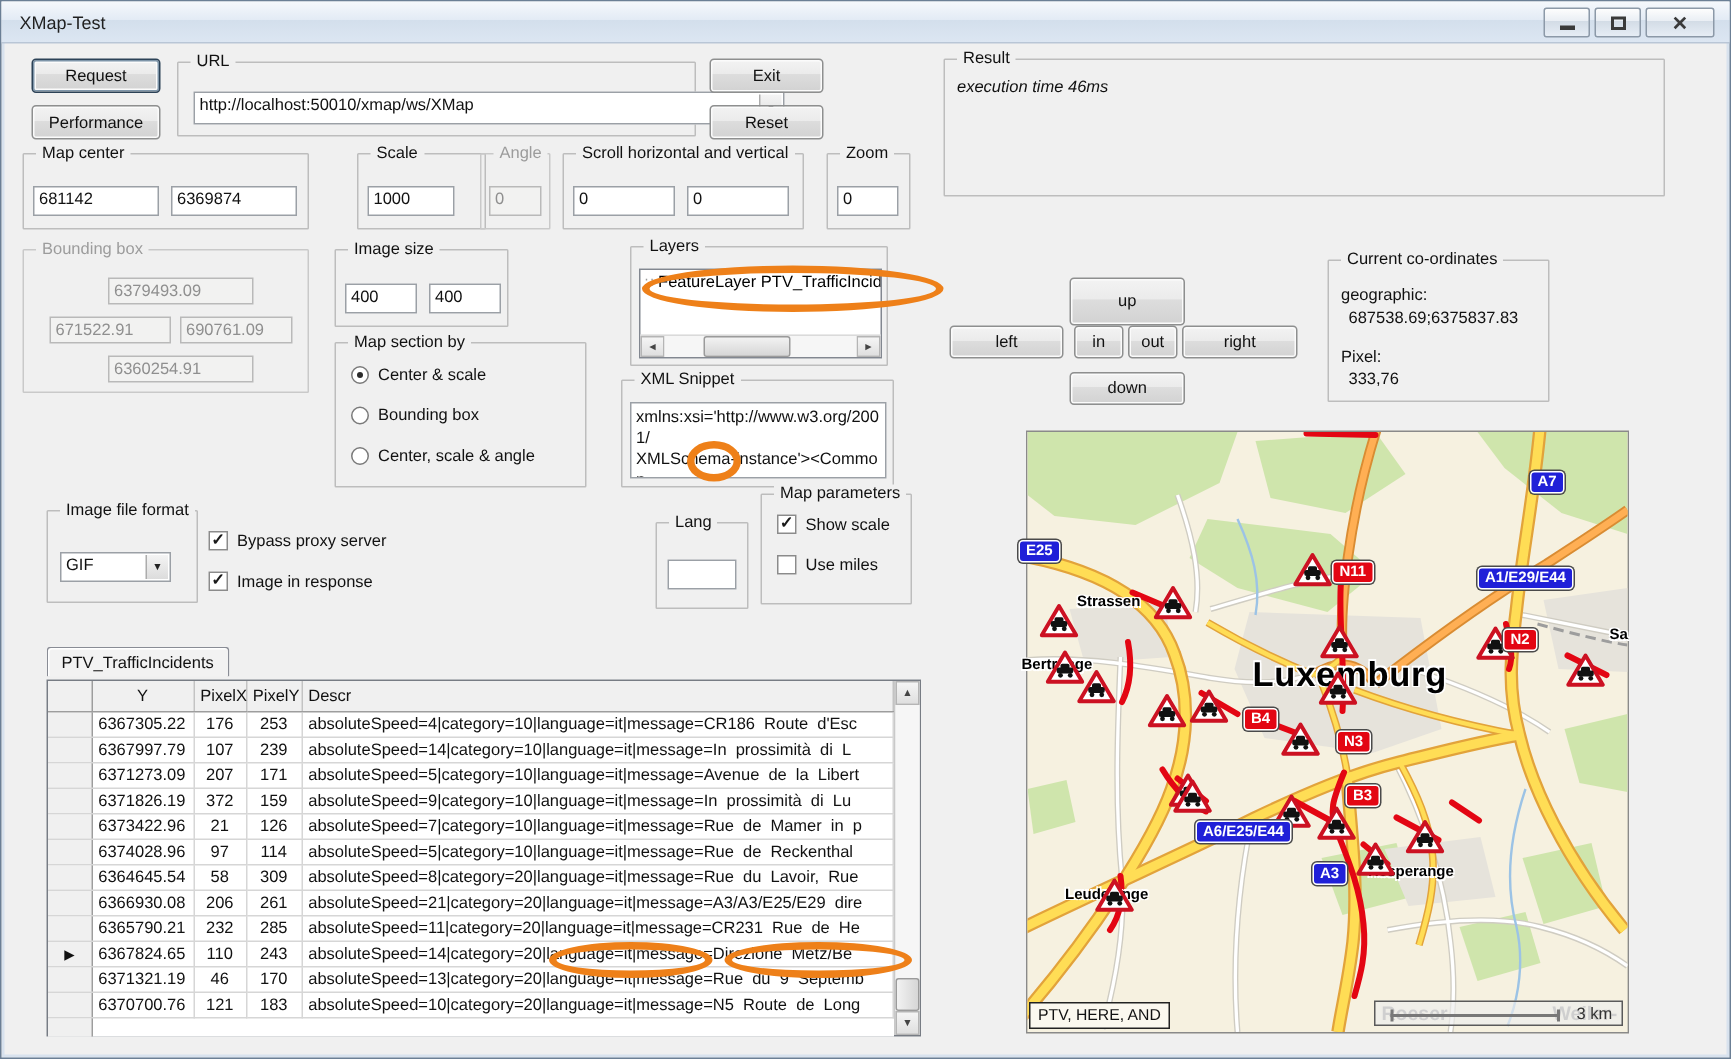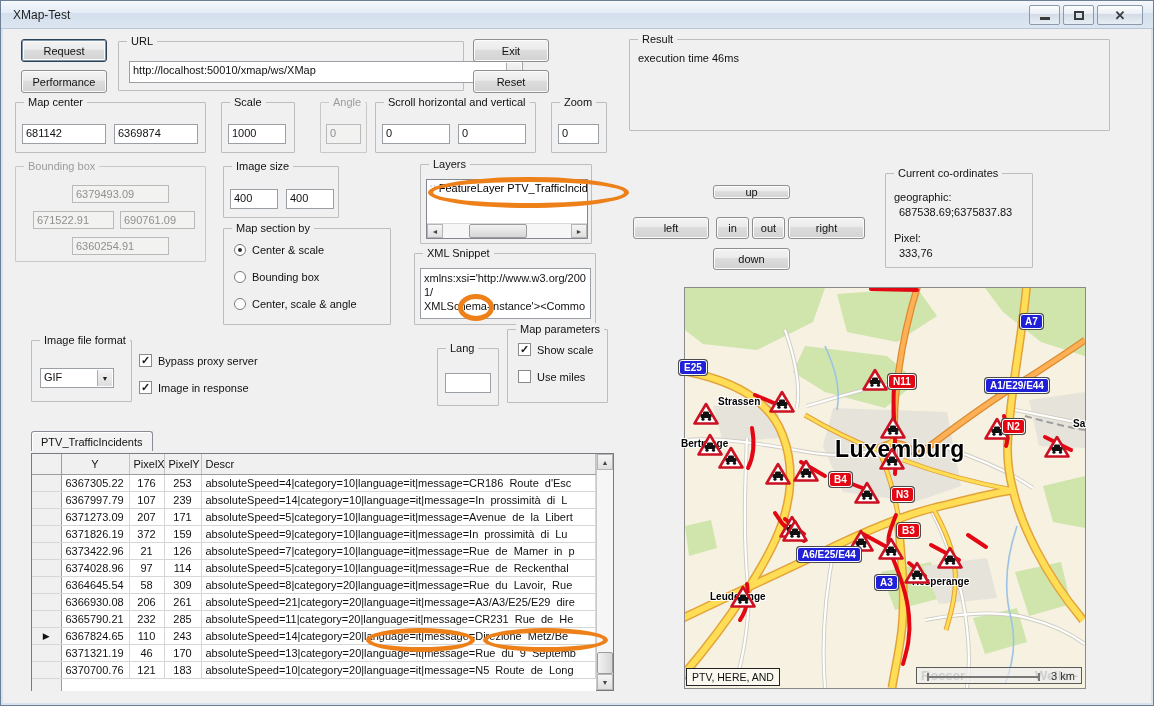--- a/index.html
+++ b/index.html
@@ -67,21 +67,21 @@
   .grid td.c-y { text-align:right; padding-right:7px; }
   .grid td.c-px, .grid td.c-py { text-align:center; }
   .grid td.c-descr { word-spacing:3px; }
   .grid tr.partial td { height:13px; border-bottom:none; }
   .vscroll { width:17px; display:flex; flex-direction:column; background:#F3F3F3; border-left:1px solid #C9C9C9; }
   .vscroll .sbtn { width:100%; height:16px; }
   .vtrack { flex:1; position:relative; background:#F6F6F6; }
   .vthumb { position:absolute; left:0; right:0; bottom:0; height:22px; background:linear-gradient(90deg,#F2F2F2,#D6D6D6); border:1px solid #9B9B9B; border-radius:2px; }
 
   
-  .stext { position:absolute; font-size:11px; color:#111; white-space:nowrap; }
+  .stext { position:absolute; font-size:11px; color:#111; white-space:nowrap;font-style:italic; }
 
   
   .map-wrap { position:absolute; left:683px; top:258px; width:402px; height:402px; border:1px solid #8A8A8A; background:#F6F1E0; }
   .map-wrap { top:286px; }
   .map-base { position:absolute; inset:0; width:400px; height:400px; }
   #map-labels { position:absolute; inset:0; }
   .map-city { position:absolute; font-weight:bold; font-size:10px; color:#000; white-space:nowrap;
     text-shadow:-1px -1px 0 #fff,1px -1px 0 #fff,-1px 1px 0 #fff,1px 1px 0 #fff; }
   .map-city.major { font-size:23px; letter-spacing:0.5px; }
   .map-faded { position:absolute; font-weight:bold; font-size:13px; color:#8F8F8F; white-space:nowrap; z-index:1;
@@ -144,21 +144,21 @@
       <span class="grp-label">Result</span>
       <div class="stext" style="left:8px;top:12px;">execution time 46ms</div>
     </div>
 
     <div class="grp" style="left:14px;top:73px;width:191px;height:51px;">
       <span class="grp-label">Map center</span>
       <div class="tb" style="left:6px;top:21px;width:84px;height:20px;">681142</div>
       <div class="tb" style="left:98px;top:21px;width:84px;height:20px;">6369874</div>
     </div>
 
-    <div class="grp" style="left:220px;top:73px;width:74px;height:51px;">
+    <div class="grp" style="left:237px;top:73px;width:86px;height:51px;">
       <span class="grp-label">Scale</span>
       <div class="tb" style="left:6px;top:21px;width:58px;height:20px;">1000</div>
     </div>
 
     <div class="grp disabled" style="left:319px;top:73px;width:47px;height:51px;">
       <span class="grp-label">Angle</span>
       <div class="tb disabled" style="left:5px;top:21px;width:35px;height:20px;">0</div>
     </div>
 
     <div class="grp" style="left:374px;top:73px;width:161px;height:51px;">
@@ -196,21 +196,21 @@
         <div class="hscroll">
           <div class="sbtn">◄</div>
           <div class="htrack">
               <div class="hthumb"></div>
             </div>
           <div class="sbtn">►</div>
         </div>
       </div>
     </div>
 
-    <div class="btn" style="left:712px;top:156px;width:77px;height:14px;">up</div>
+    <div class="btn" style="left:712px;top:156px;width:77px;height:32px;">up</div>
     <div class="btn" style="left:632px;top:188px;width:76px;height:22px;">left</div>
     <div class="btn" style="left:715px;top:188px;width:33px;height:22px;">in</div>
     <div class="btn" style="left:751px;top:188px;width:33px;height:22px;">out</div>
     <div class="btn" style="left:787px;top:188px;width:77px;height:22px;">right</div>
     <div class="btn" style="left:712px;top:219px;width:77px;height:22px;">down</div>
 
     <div class="grp" style="left:884px;top:144px;width:148px;height:95px;">
       <span class="grp-label">Current co-ordinates</span>
       <div class="coords-text" style="position:absolute;left:8px;top:16px;">geographic:</div>
       <div class="coords-text" style="position:absolute;left:13px;top:31px;">687538.69;6375837.83</div>

